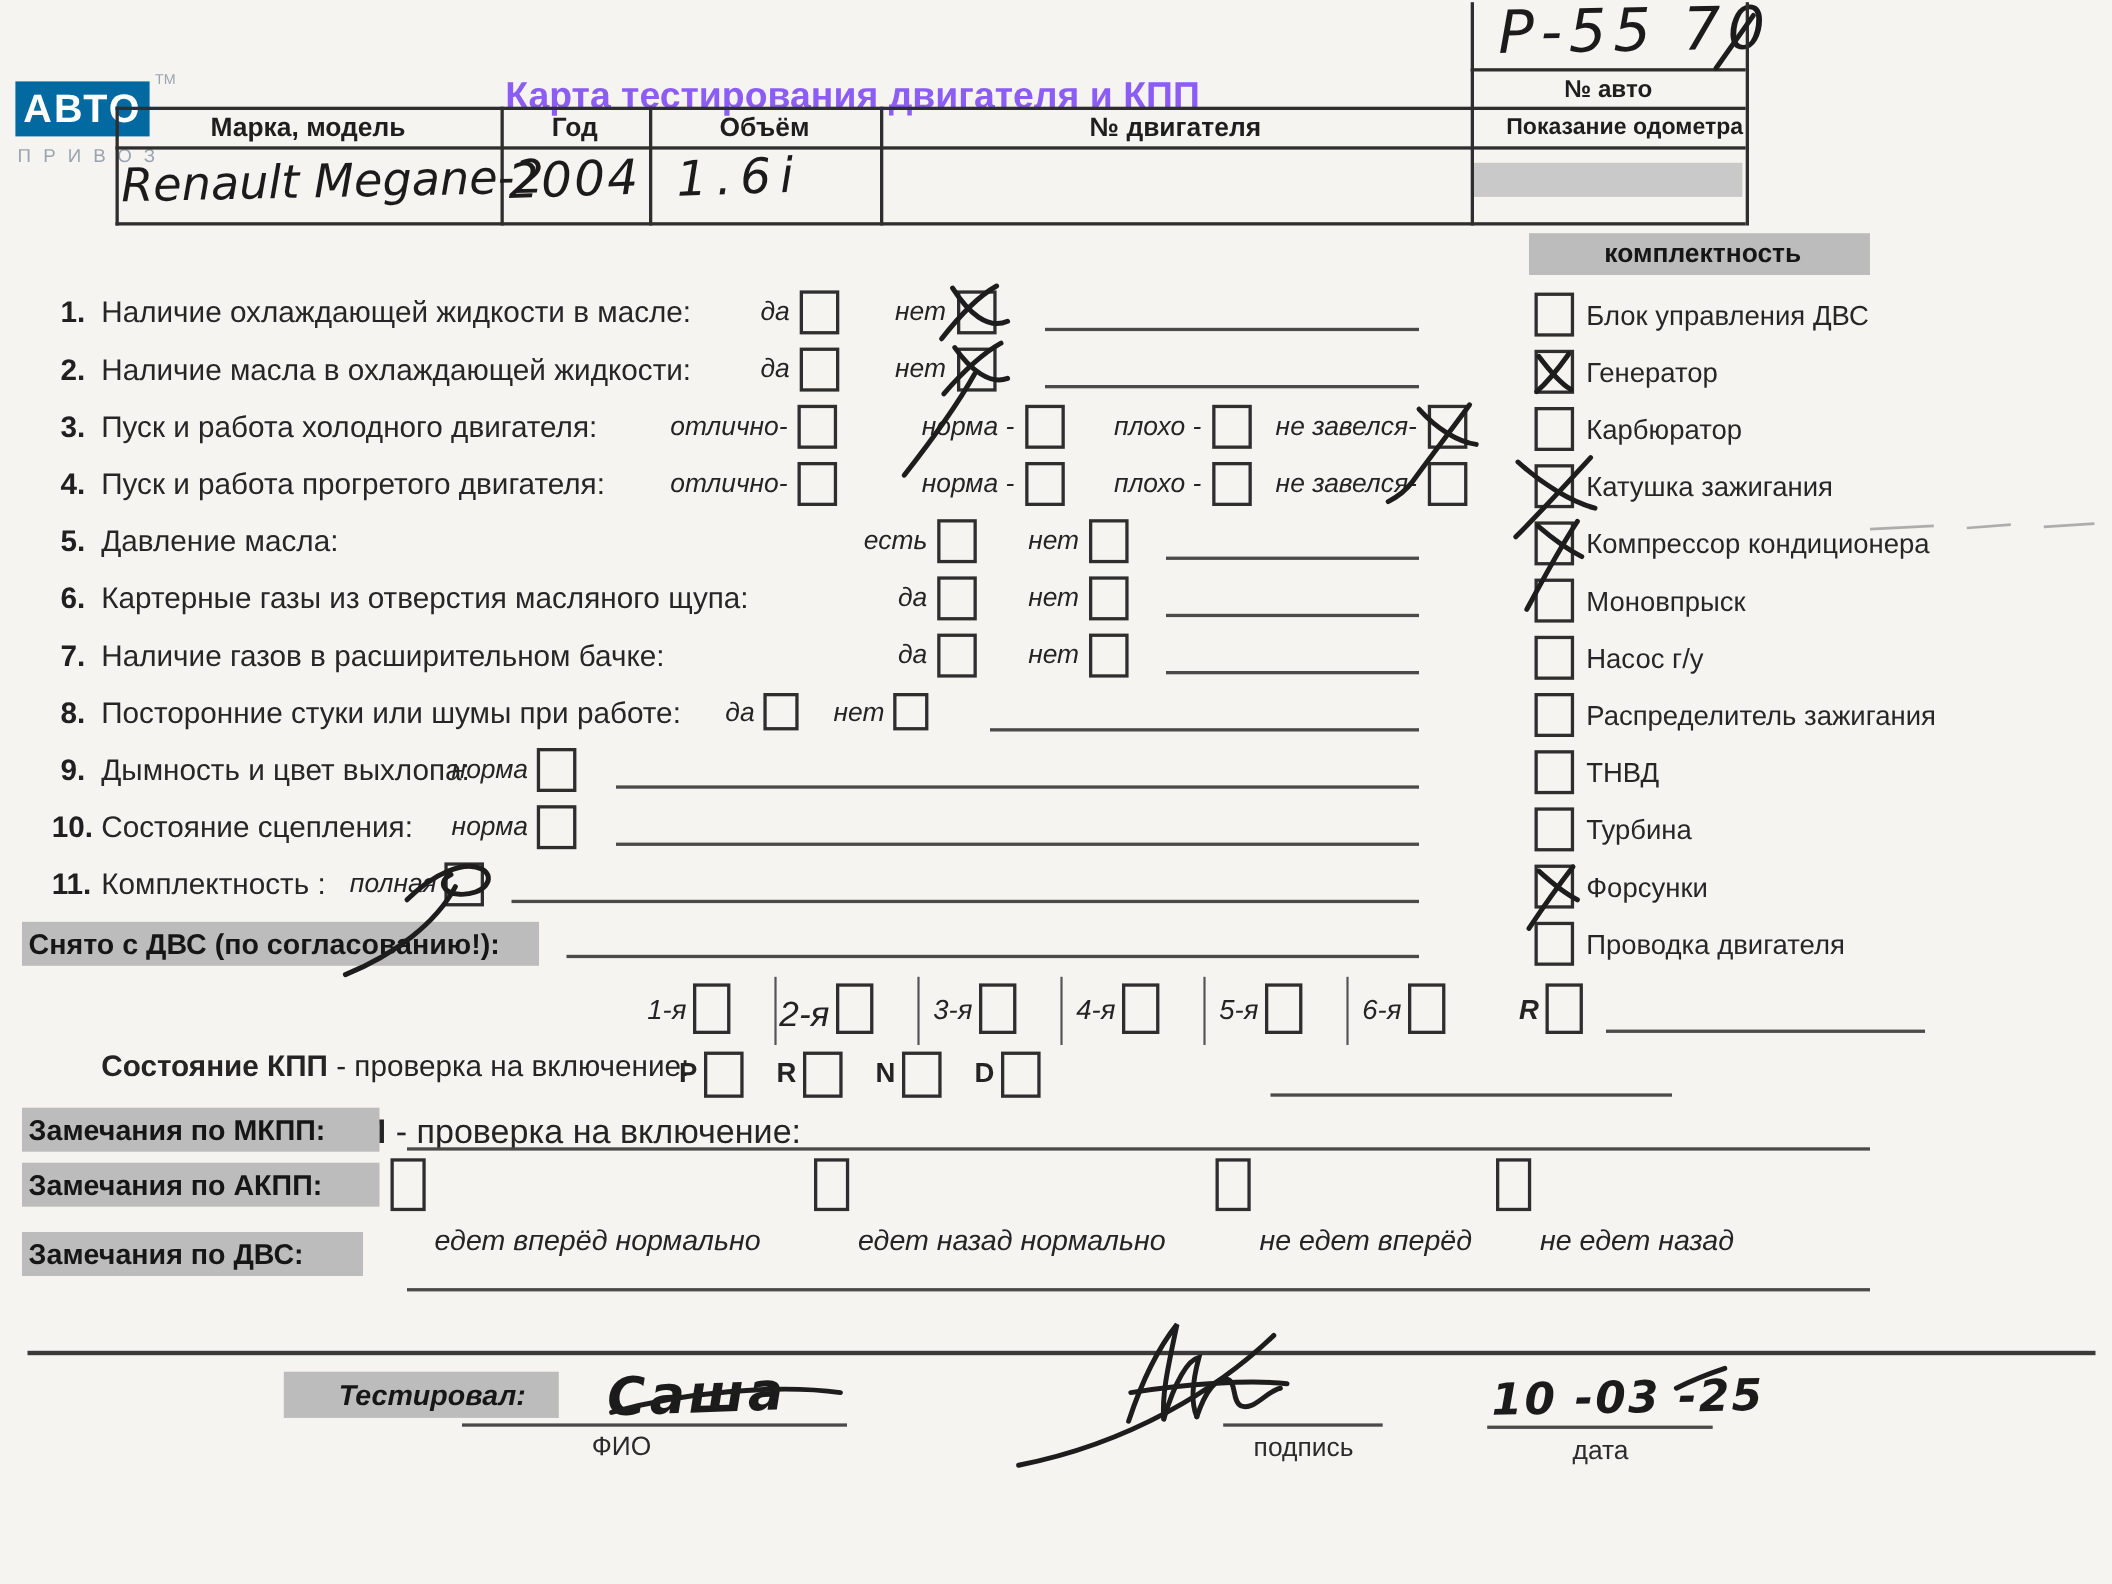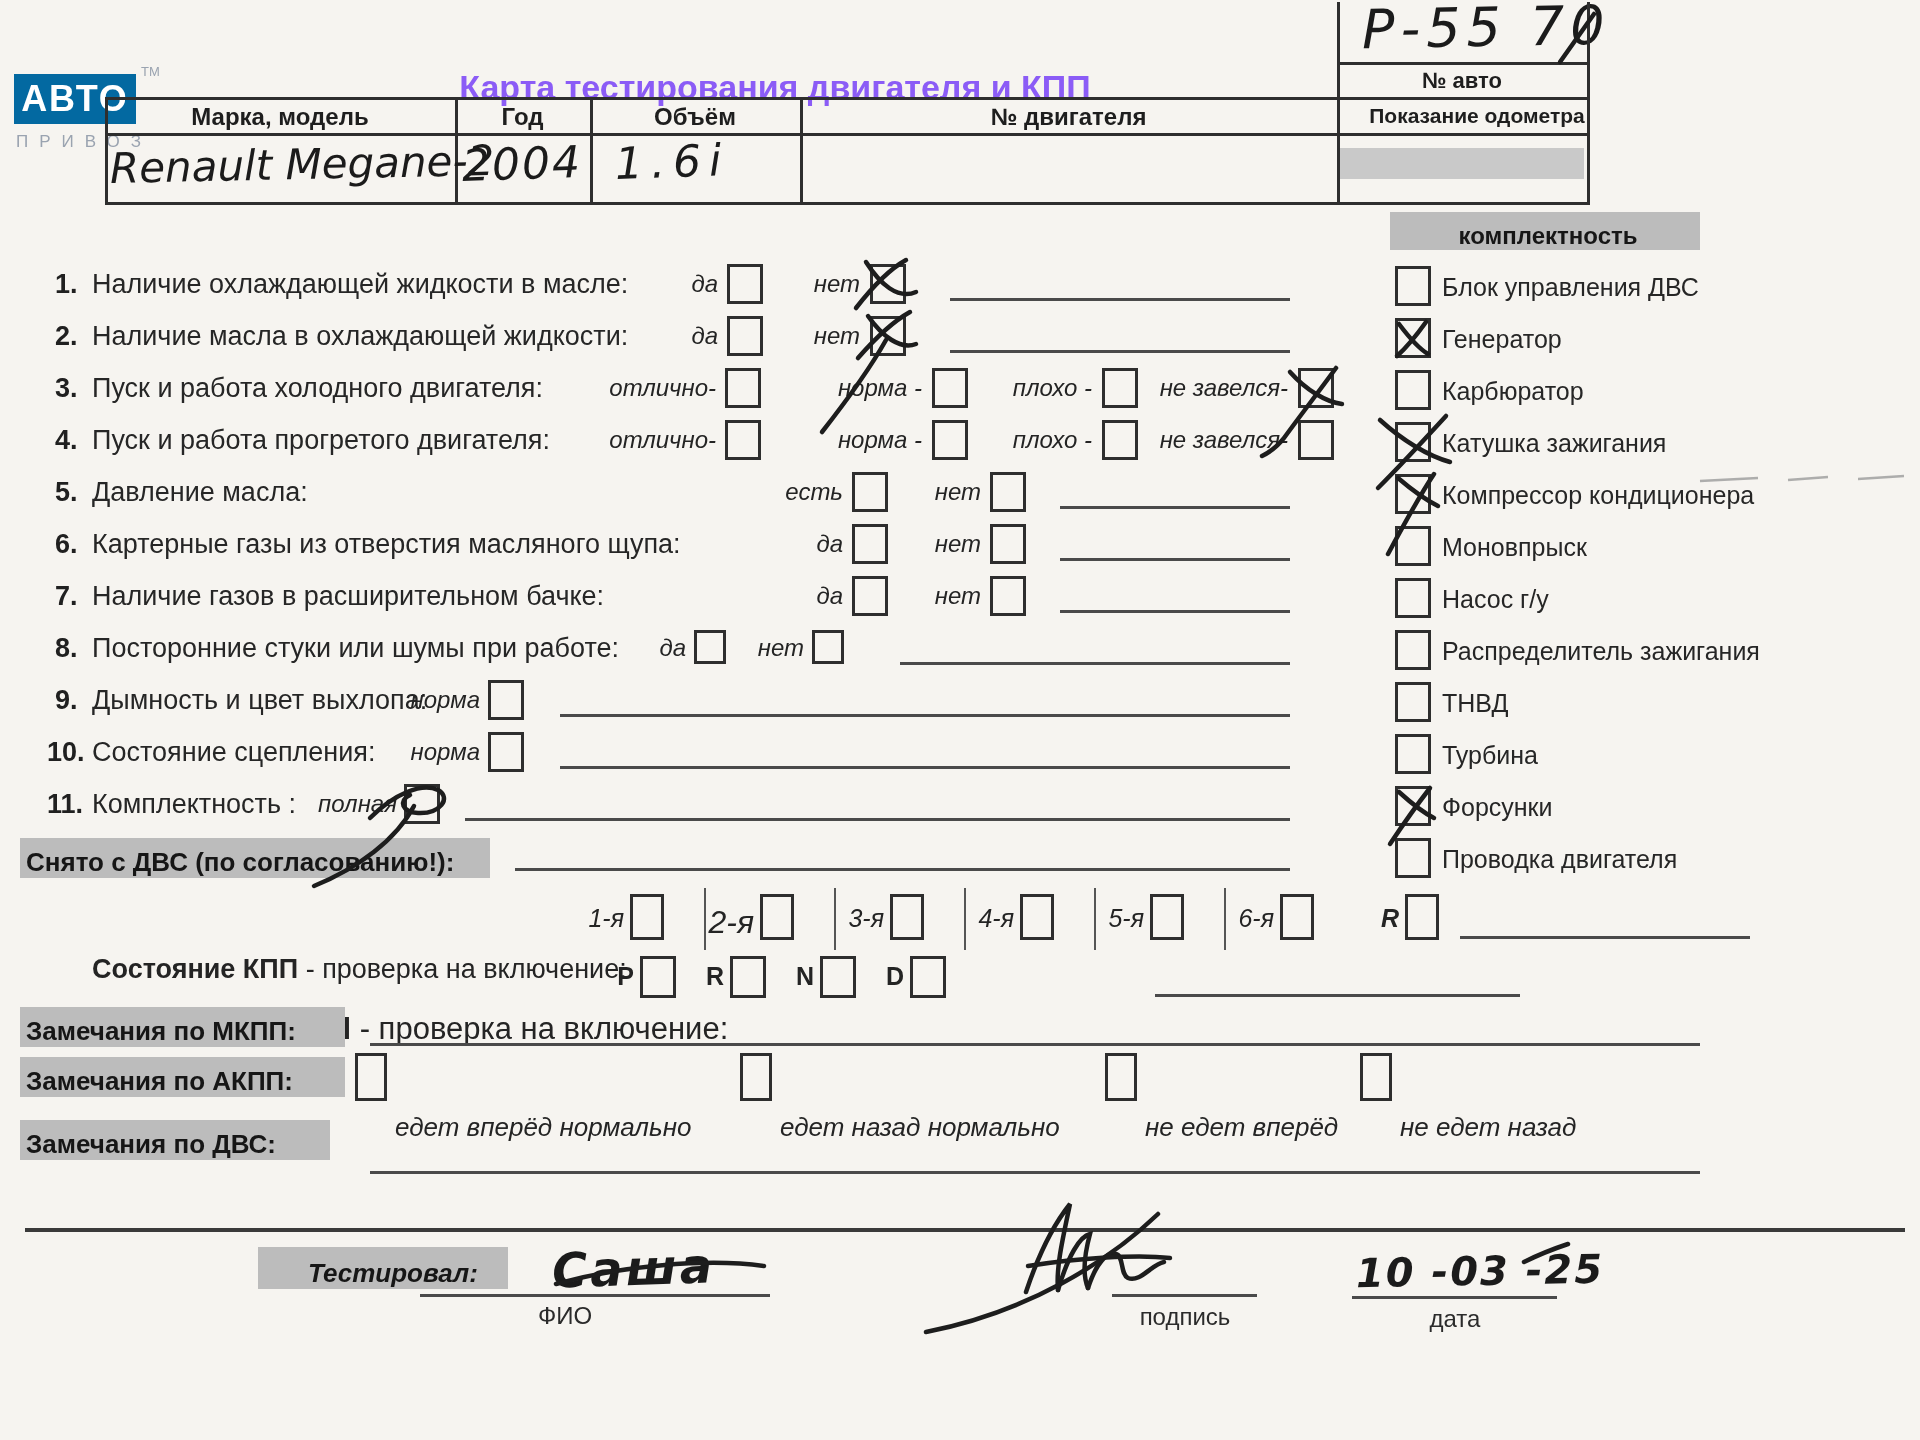--- a/index.html
+++ b/index.html
@@ -9,21 +9,21 @@
   .hline{position:absolute;background:#2e2e2e;height:3px;}
   .vline{position:absolute;background:#2e2e2e;width:3px;}
   .line{position:absolute;background:#4a4a4a;height:3px;}
   .cb{position:absolute;width:36px;height:40px;border:3px solid #2e2e2e;background:transparent;box-sizing:border-box;}
   .cb.small{width:32px;height:34px;}
   .opt{position:absolute;font-style:italic;font-size:24px;white-space:nowrap;transform:translateX(-100%);color:#242424;}
   .optb{position:absolute;font-weight:700;font-size:25px;white-space:nowrap;transform:translateX(-100%);color:#242424;}
   .qnum{position:absolute;font-weight:700;font-size:27px;color:#202020;}
   .qlabel{position:absolute;font-size:27px;white-space:nowrap;color:#262626;}
   .gbar{position:absolute;background:#bcbcbc;color:#161616;font-weight:700;font-size:26px;
-        display:flex;align-items:flex-end;padding-left:6px;box-sizing:border-box;white-space:nowrap;}
+        display:flex;align-items:center;padding-left:6px;box-sizing:border-box;white-space:nowrap;}
   .hand{position:absolute;font-family:"DejaVu Sans",sans-serif;font-style:italic;color:#1b1b1b;white-space:nowrap;}
   .chk-label{position:absolute;font-size:25px;white-space:nowrap;color:#262626;}
   .hdr{position:absolute;font-weight:700;font-size:24px;text-align:center;color:#1e1e1e;}
   .caption{position:absolute;font-size:24px;color:#2b2b2b;text-align:center;}
   .tick{position:absolute;width:2px;background:#555;}
   svg.marks{position:absolute;left:0;top:0;pointer-events:none;}
 </style>
 </head>
 <body>
 

